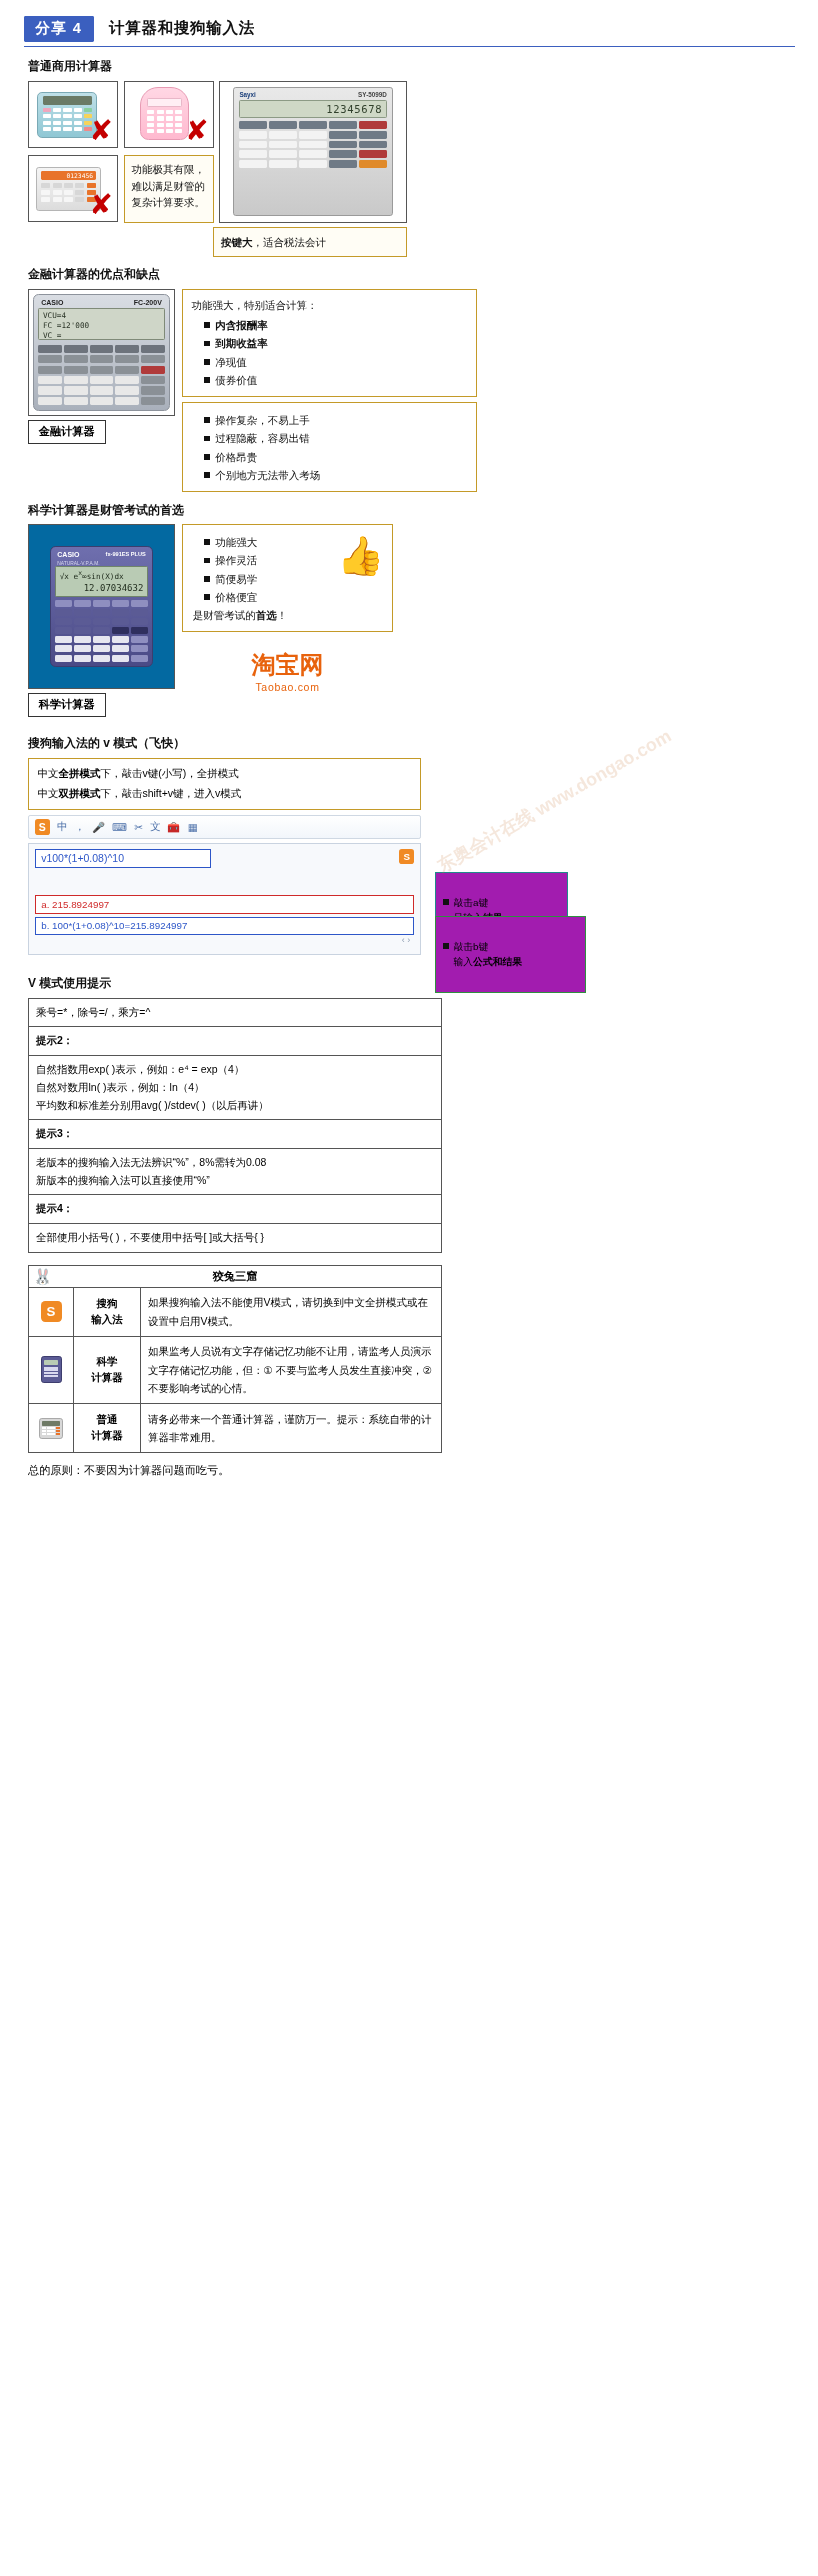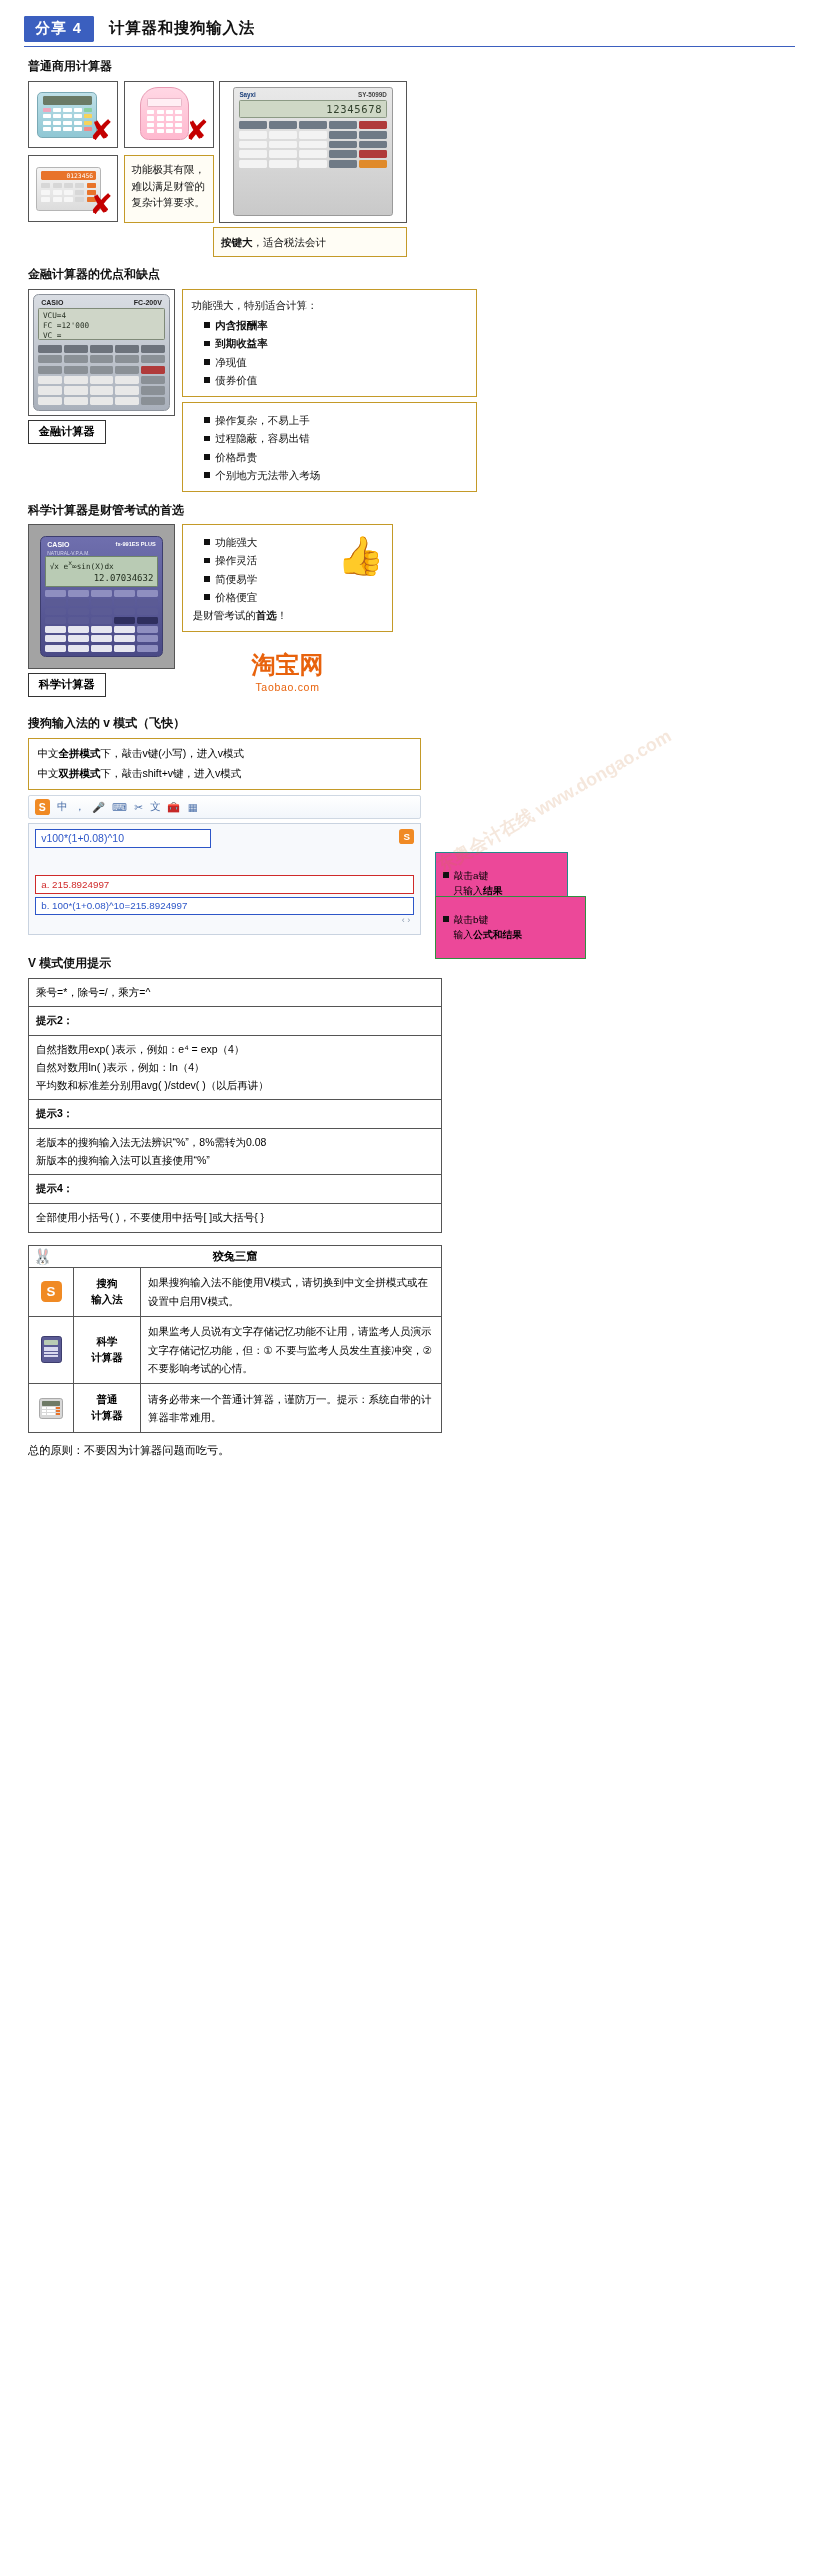--- a/index.html
+++ b/index.html
@@ -182,22 +182,22 @@
     color: #2d56c8;
     background: #fff;
     font-size: 9.8px;
     padding: 2.8px 5.6px;
     margin-top: 2.8px;
   }
   .callout {
     position: absolute;
     font-size: 9.8px;
     line-height: 1.6;
-    padding: 15px 7px;
-    background: #ec4899;
+    padding: 22px 7px;
+    background: #a21caf;
   }
   .callout.teal { border: 1.4px solid #1f8a8a; }
   .callout.green { border: 1.4px solid #2f8f3f; }
   .callout li:before { background:#111; }
   .callout ul { margin:0; padding:0; list-style:none; }
   .callout li { position: relative; padding-left: 10.5px; }
   .callout li:before { content:""; position:absolute; left:0; top:4.9px; width:5.6px;height:5.6px;background:#111; }
 
   
   .tips {
@@ -483,21 +483,21 @@
           <li>个别地方无法带入考场</li>
         </ul>
       </div>
     </div>
   </div>
 
   <div class="sub-head">科学计算器是财管考试的首选</div>
 
   <div class="two-col">
     <div class="fin-photo">
-      <div style="border:0.7px solid #555;background:#a3a3a3;padding:11px;">
+      <div style="border:0.7px solid #555;background:#0369a1;padding:21px;">
         <div style="background:linear-gradient(#6f6fae,#4a4a86);border:0.7px solid #3d3d6e;border-radius:5.6px;padding:4.2px;">
           <div style="display:flex;justify-content:space-between;font-size:7px;color:#fff;font-weight:bold;padding:0 2.1px 2.1px 2.1px;">
             <span>CASIO</span>
               <span style="font-size:5.6px">fx-991ES PLUS</span>
           </div>
           <div style="font-size:4.9px;color:#d8d8ef;padding-left:2.1px;">NATURAL-V.P.A.M.</div>
           <div style="background:#b9cbb4;border:0.7px solid #6f8469;height:31px;border-radius:1.4px;padding:2.1px 3.5px;font-family:'DejaVu Sans Mono',monospace;font-size:7.7px;color:#1f2b1c;line-height:1.35;">
             <div>√x e<sup>x</sup>∞sin(X)dx</div>
             <div style="text-align:right;font-size:9px;">12.07034632</div>
           </div>
@@ -563,21 +563,21 @@
 
     <div style="margin-left:-63px;margin-top:12.6px;">
       <div class="thumb">👍</div>
     </div>
   </div>
 
   <div class="sub-head" style="margin-top:18px">搜狗输入法的 v 模式（飞快）</div>
 
   <div class="vmode-box">
     <div>
-      <span>中文</span><span class="bold">全拼模式</span><span>下，敲击v键(小写)，进入v模式</span>
+      <span>中文</span><span class="bold">全拼模式</span><span>下，敲击v键(小写)，全拼模式</span>
     </div>
     <div>
       <span>中文</span><span class="bold">双拼模式</span><span>下，敲击shift+v键，进入v模式</span>
     </div>
   </div>
 
   <div class="toolbar">
     <div class="sogou-s">S</div>
     <span class="tb-icon">中</span>
     <span class="tb-icon">，</span>

